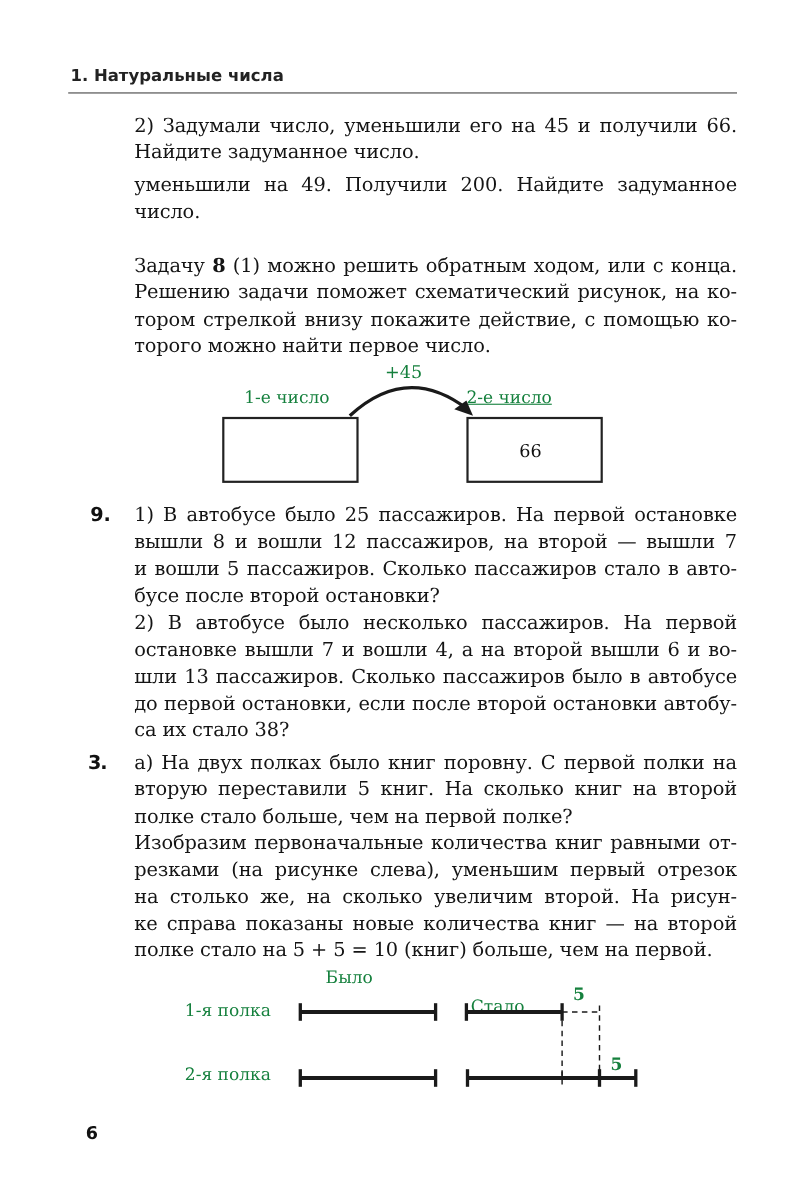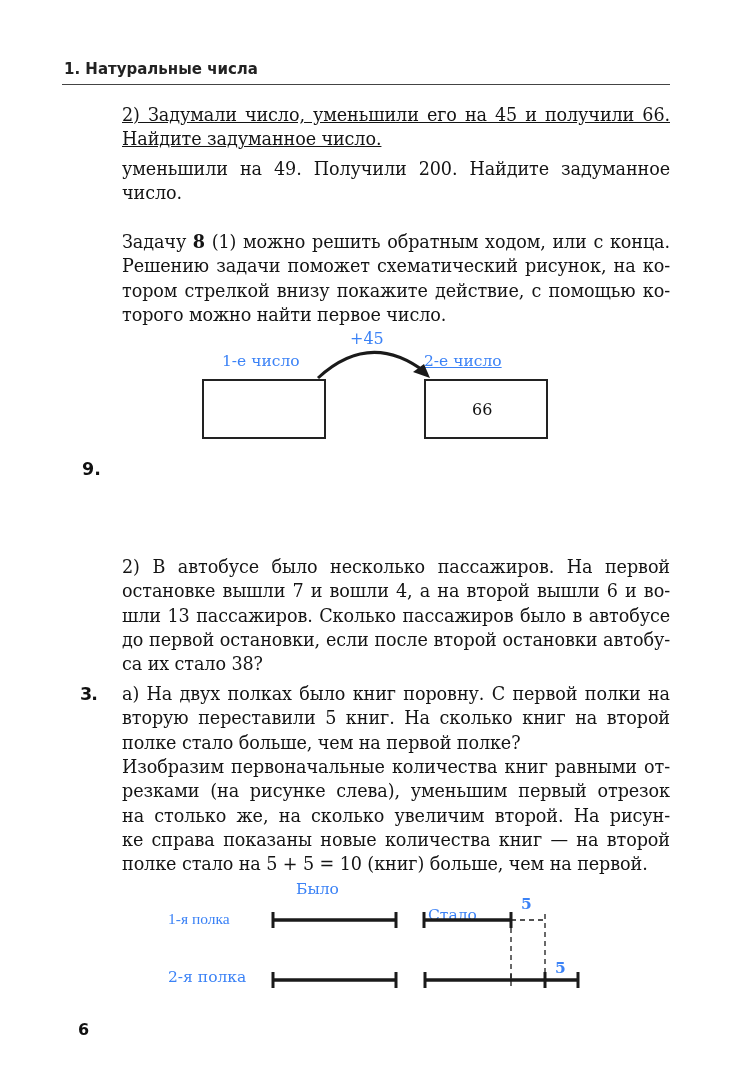--- a/index.html
+++ b/index.html
@@ -17,39 +17,39 @@
   }
   .para .line { display: block; height: 24.3px; text-align: justify; text-align-last: justify; white-space: nowrap; overflow: visible; }
   .para .line.last { text-align-last: left; }
   .task-num {
     position: absolute; left: 82px;
     font-family: "DejaVu Sans", sans-serif; font-weight: bold; font-size: 17.5px; color: #111;
   }
   .task-num.ten { left: 80px; letter-spacing: -1px; }
   b.ref { font-weight: bold; }
   .fig-label {
-    position: absolute; font-family: "DejaVu Serif", serif; font-size: 15.5px; color: #3b82f6; white-space: nowrap; text-align: right;
+    position: absolute; font-family: "DejaVu Serif", serif; font-size: 15.5px; color: #15803d; white-space: nowrap; text-align: right;
   }
   .box { position: absolute; border: 2.5px solid #222; background: #fff; box-sizing: border-box; }
   .box-val { position: absolute; font-family: "DejaVu Serif", serif; font-size: 16px; }
   .page-num {
     position: absolute; left: 78px; top: 1020px;
     font-family: "DejaVu Sans", sans-serif; font-weight: bold; font-size: 16px;
   }
   svg { position: absolute; left: 0; top: 0; overflow: visible; }
 </style>
 </head>
 <body>
 
 <div class="page">
 
   <div class="running-head">1. Натуральные числа</div>
   <div class="head-rule"></div>
 
-  <div class="para" style="top:103px;text-decoration:underline;">
+  <div class="para" style="top:103px;">
     <span class="line">2) Задумали число, уменьшили его на 45 и получили 66.</span>
     <span class="line last">Найдите задуманное число.</span>
   </div>
 
   <div class="para" style="top:157px;">
     <span class="line">уменьшили на 49. Получили 200. Найдите задуманное</span>
     <span class="line last">число.</span>
   </div>
 
   <div class="para" style="top:230px;">
@@ -67,20 +67,26 @@
     <div class="box" style="left:424px; top:379px; width:124px; height:60px;">
     </div>
     <div class="box-val" style="left:472px; top:400px;">66</div>
     <svg width="738" height="1080">
       <path d="M318 378 Q 370 330 425 372" fill="none" stroke="#1a1a1a" stroke-width="3"></path>
       <polygon points="430,378 413,372 424,364" fill="#1a1a1a"></polygon>
     </svg>
   </div>
 
   <div class="task-num" style="top:459px;">9.</div>
+  <div class="para" style="top:457px;">
+    <span class="line">1) В автобусе было 25 пассажиров. На первой остановке</span>
+    <span class="line">вышли 8 и вошли 12 пассажиров, на второй — вышли 7</span>
+    <span class="line">и вошли 5 пассажиров. Сколько пассажиров стало в авто-</span>
+    <span class="line last">бусе после второй остановки?</span>
+  </div>
   <div class="para" style="top:555px;">
     <span class="line">2) В автобусе было несколько пассажиров. На первой</span>
     <span class="line">остановке вышли 7 и вошли 4, а на второй вышли 6 и во-</span>
     <span class="line">шли 13 пассажиров. Сколько пассажиров было в автобусе</span>
     <span class="line">до первой остановки, если после второй остановки автобу-</span>
     <span class="line last">са их стало 38?</span>
   </div>
 
   <div class="task-num ten" style="top:684px;">3.</div>
   <div class="para" style="top:682px;">
@@ -92,21 +98,21 @@
     <span class="line">Изобразим первоначальные количества книг равными от-</span>
     <span class="line">резками (на рисунке слева), уменьшим первый отрезок</span>
     <span class="line">на столько же, на сколько увеличим второй. На рисун-</span>
     <span class="line">ке справа показаны новые количества книг — на второй</span>
     <span class="line last">полке стало на 5 + 5 = 10 (книг) больше, чем на первой.</span>
   </div>
 
   <div>
     <div class="fig-label" style="left:296px; top:880px;">Было</div>
     <div class="fig-label" style="left:428px; top:880px;margin-top:26px;">Стало</div>
-    <div class="fig-label" style="left:168px; top:910px;font-family:Liberation Serif, serif;">1-я полка</div>
+    <div class="fig-label" style="left:168px; top:910px;">1-я полка</div>
     <div class="fig-label" style="left:168px; top:968px;">2-я полка</div>
     <div class="fig-label" style="left:521px; top:894px; font-weight:bold;">5</div>
     <div class="fig-label" style="left:555px; top:958px; font-weight:bold;">5</div>
     <svg width="738" height="1080">
 
       <g stroke="#1a1a1a">
         <line x1="273" y1="920" x2="396" y2="920" stroke-width="3.5"></line>
         <line x1="273" y1="912" x2="273" y2="928" stroke-width="3"></line>
         <line x1="396" y1="912" x2="396" y2="928" stroke-width="3"></line>
       </g>

